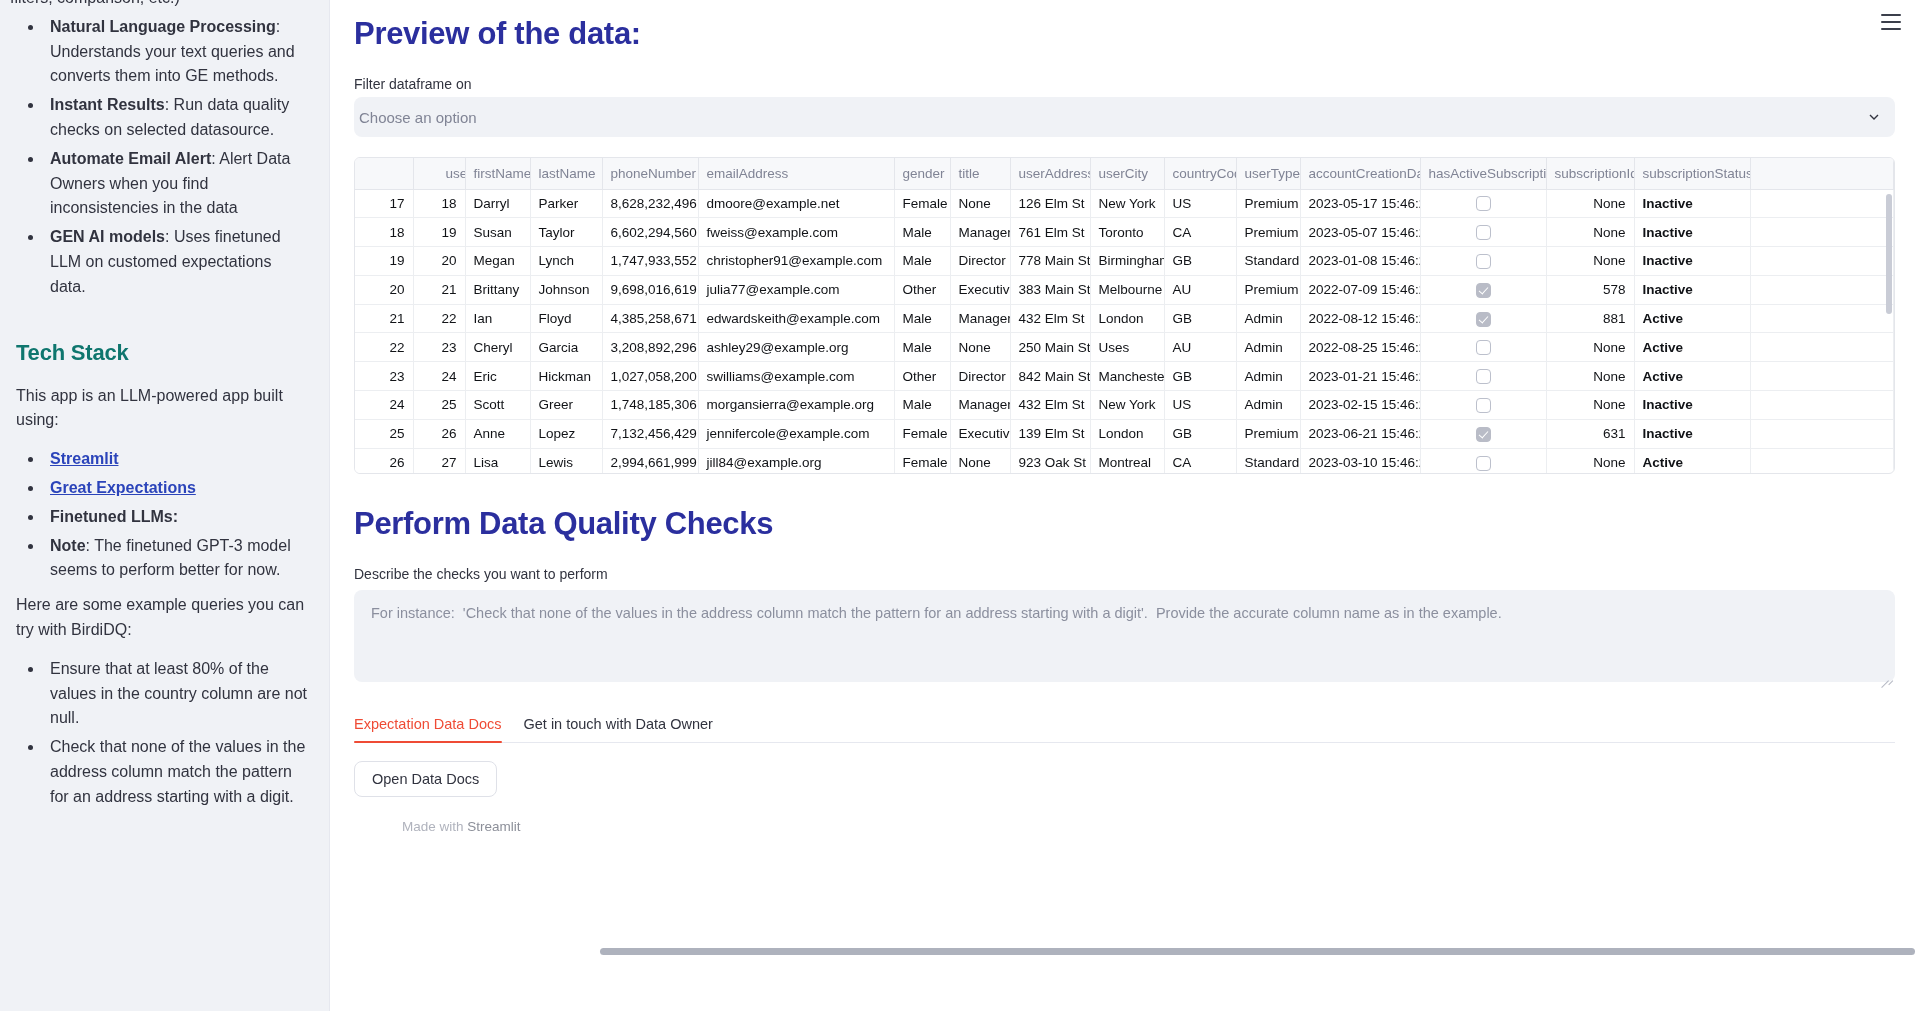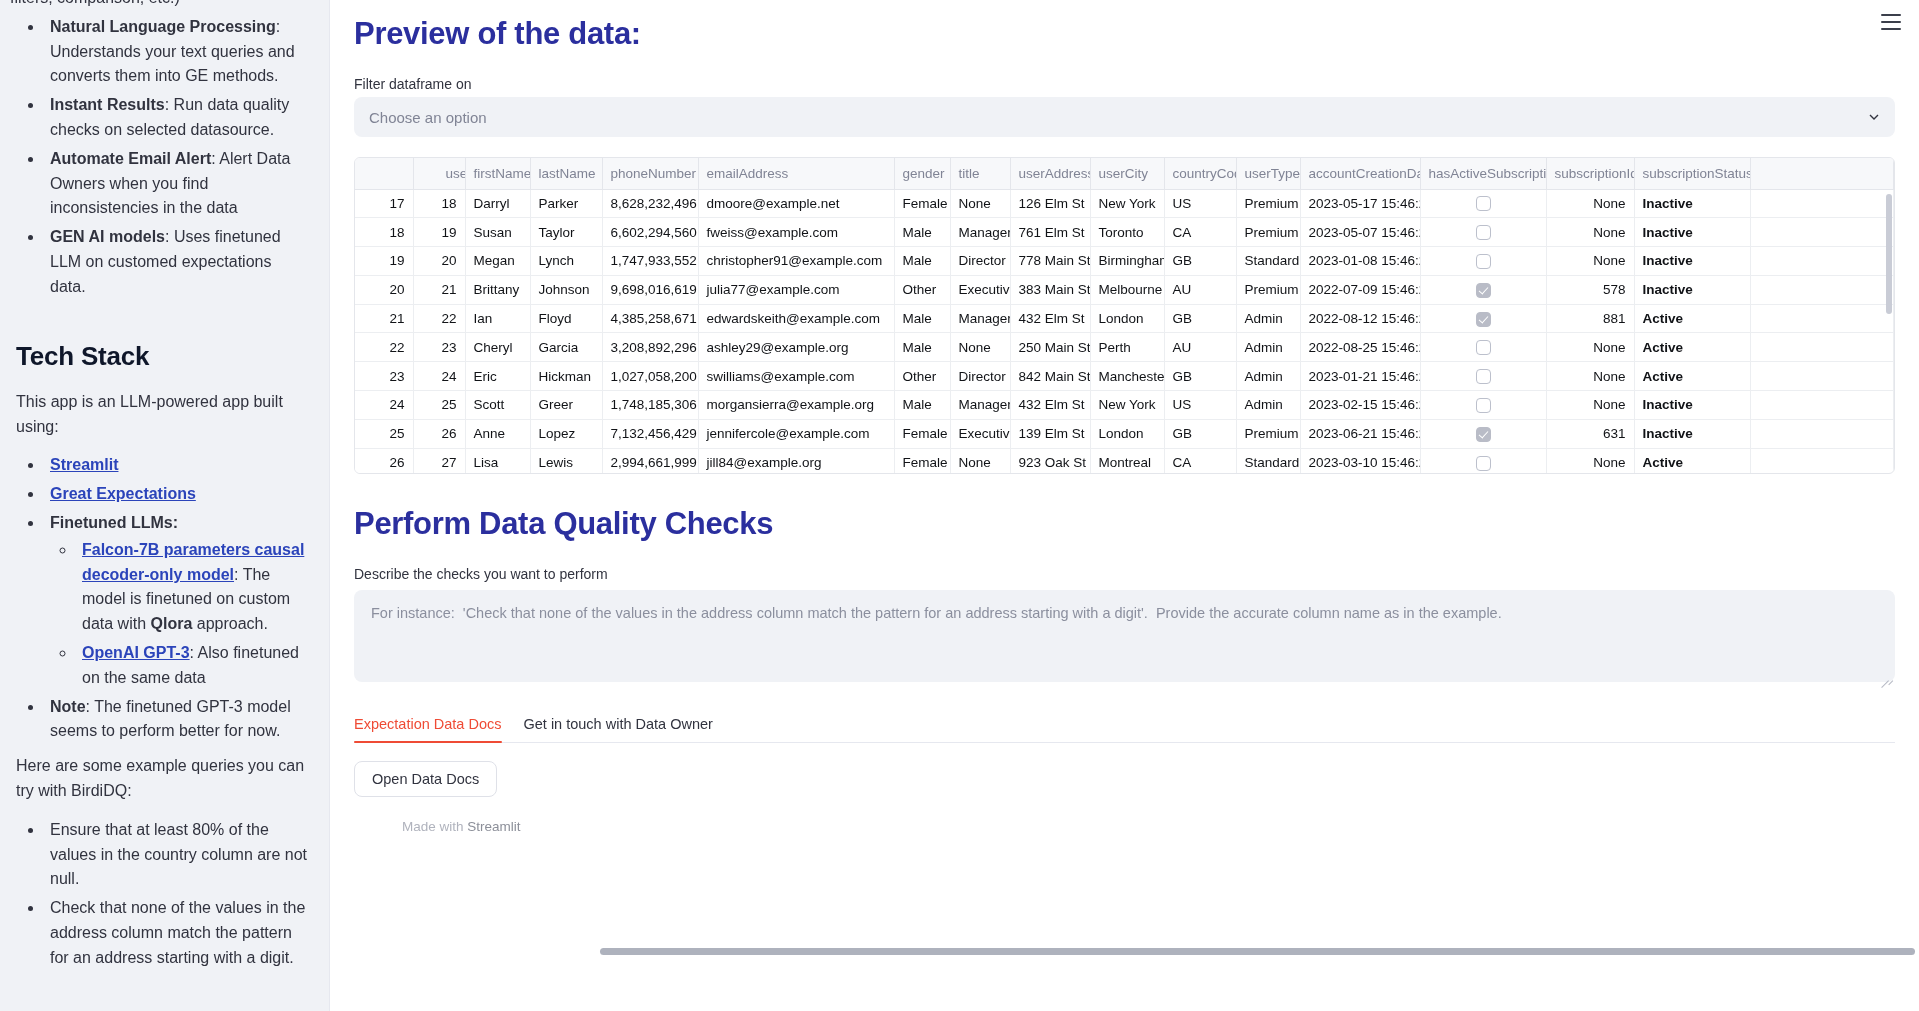--- a/index.html
+++ b/index.html
@@ -29,22 +29,22 @@
   #sidebar-inner {
     position: absolute;
     left: 16px; right: 20px;
     top: -14px;
   }
   .sb-list { margin: 0; padding-left: 28px; }
   .sb-list > li { margin: 0 0 4px 0; padding-left: 6px; }
   .sb-list.lvl2 { padding-left: 26px; margin-top: 2px; list-style-type: circle; }
   .sb-p { margin: 10px 0 14px 0; }
   .sb-h2 {
-    font-size: 26px; font-weight: bold; margin: 36px 0 14px 0;
-    color: #0f172a; letter-spacing: -0.2px;
+    font-size: 22px; font-weight: bold; margin: 36px 0 14px 0;
+    color: #0f766e; letter-spacing: -0.2px;
   }
   .sb-link { color: #2b44ba; text-decoration: underline; font-weight: bold; }
   .bld { font-weight: bold; }
   #sidebar-scroll-shadow {
     position: absolute; right: 0; top: 0; width: 1px; height: 1011px;
     background: #e6e8ef;
   }
 
   
   #main {
@@ -78,21 +78,21 @@
   .widget-label {
     font-size: 14px; color: #31333f; margin: 24px 0 5px 0;
   }
 
   
   .selectbox {
     background: #f0f2f6;
     border-radius: 8px;
     height: 40px;
     display: flex; align-items: center;
-    padding: 0 14px;
+    padding: 0 4px;
     position: relative;
     cursor: pointer;
     border: 1px solid transparent;
   }
   .selectbox .ph { color: #808495; font-size: 15px; }
   .chev {
     position: absolute; right: 12px; top: 50%; transform: translateY(-50%);
     width: 16px; height: 16px; color: #31333f;
   }
 
@@ -279,28 +279,20 @@
 
       <ul class="sb-list">
         <li>
           <a class="sb-link" href="#">Streamlit</a>
         </li>
         <li>
           <a class="sb-link" href="#">Great Expectations</a>
         </li>
         <li>
           <span class="bld">Finetuned LLMs:</span>
-          <ul class="sb-list lvl2">
-            <li>
-              <a class="sb-link" href="#">Falcon-7B parameters causal decoder-only model</a><span>: The model is finetuned on custom data with </span><span class="bld">Qlora</span><span> approach.</span>
-            </li>
-            <li>
-              <a class="sb-link" href="#">OpenAI GPT-3</a><span>: Also finetuned on the same data</span>
-            </li>
-          </ul>
         </li>
         <li>
           <span class="bld">Note</span><span>: The finetuned GPT-3 model seems to perform better for now.</span>
         </li>
       </ul>
 
       <p class="sb-p">Here are some example queries you can try with BirdiDQ:</p>
 
       <ul class="sb-list">
         <li>Ensure that at least 80% of the values in the country column are not null.</li>
@@ -473,21 +465,21 @@
               <tr>
                 <td class="idx">22</td>
                 <td class="num" style="font-weight: 400;">23</td>
                 <td>Cheryl</td>
                 <td>Garcia</td>
                 <td class="num" style="font-weight: 400;">3,208,892,296</td>
                 <td>ashley29@example.org</td>
                 <td>Male</td>
                 <td class="none-val">None</td>
                 <td>250 Main St</td>
-                <td>Perth</td>
+                <td>Uses</td>
                 <td>AU</td>
                 <td>Admin</td>
                 <td>2022-08-25 15:46:22</td>
                 <td class="center"><span class="chk"></span></td>
                 <td class="num none-val">None</td>
                 <td style="font-weight: bold;">Active</td>
                 <td></td>
               </tr>
               <tr>
                 <td class="idx">23</td>

